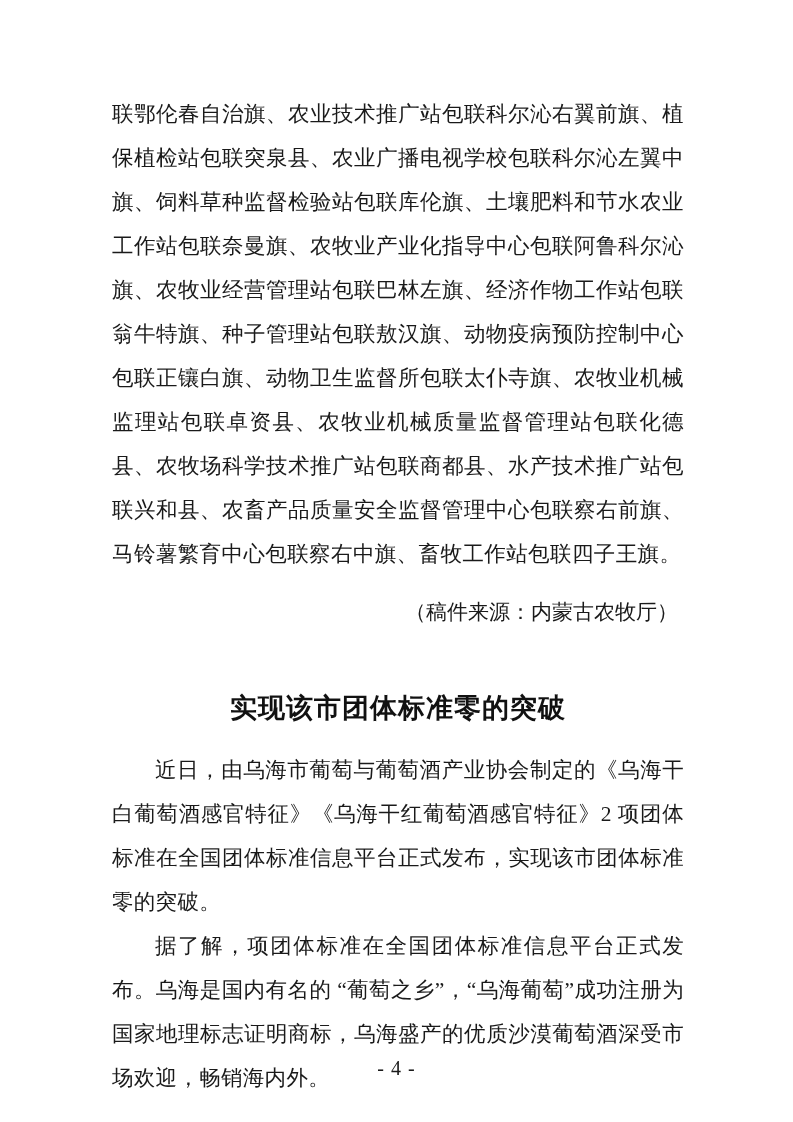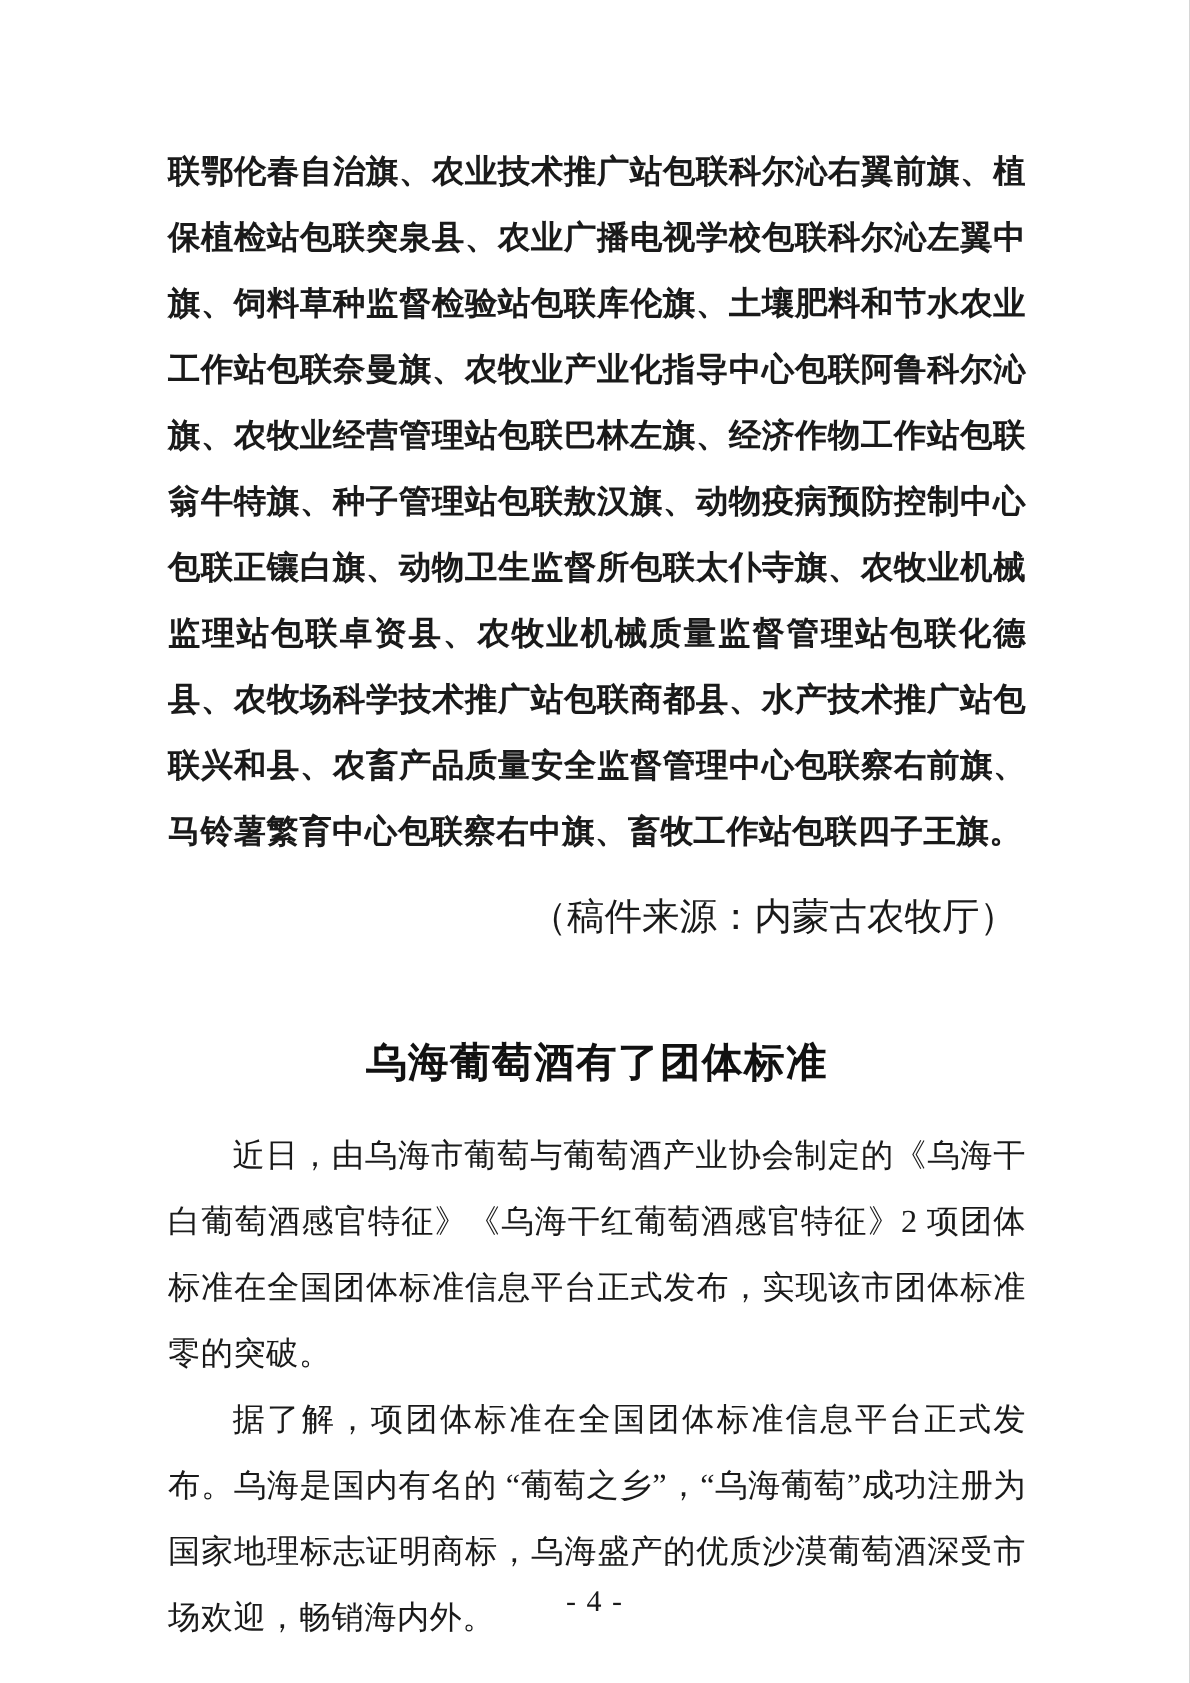--- a/index.html
+++ b/index.html
@@ -24,25 +24,24 @@
   }
   .para {
     font-family: "Liberation Serif", "DejaVu Serif", serif;
     font-size: 21.5px;
     line-height: 44px;
     color: #1a1a1a;
     text-align: justify;
     text-justify: inter-ideograph;
     letter-spacing: 0.4px;
     margin: 0;
-    font-weight: bold;
   }
   .source-line {
     font-family: "Liberation Serif", "DejaVu Serif", serif;
-    font-size: 25px;
+    font-size: 21px;
     line-height: 44px;
     color: #1a1a1a;
     text-align: right;
     margin: 14px 0 0 0;
     padding-right: 6px;
   }
   .section-title {
     font-family: "Liberation Serif", "DejaVu Serif", serif;
     font-size: 27px;
     font-weight: bold;
@@ -77,21 +76,21 @@
 </head>
 <body>
 
 <div class="page">
   <div class="content">
 
     <p class="para">联鄂伦春自治旗、农业技术推广站包联科尔沁右翼前旗、植保植检站包联突泉县、农业广播电视学校包联科尔沁左翼中旗、饲料草种监督检验站包联库伦旗、土壤肥料和节水农业工作站包联奈曼旗、农牧业产业化指导中心包联阿鲁科尔沁旗、农牧业经营管理站包联巴林左旗、经济作物工作站包联翁牛特旗、种子管理站包联敖汉旗、动物疫病预防控制中心包联正镶白旗、动物卫生监督所包联太仆寺旗、农牧业机械监理站包联卓资县、农牧业机械质量监督管理站包联化德县、农牧场科学技术推广站包联商都县、水产技术推广站包联兴和县、农畜产品质量安全监督管理中心包联察右前旗、马铃薯繁育中心包联察右中旗、畜牧工作站包联四子王旗。</p>
 
     <p class="source-line">（稿件来源：内蒙古农牧厅）</p>
 
-    <h2 class="section-title">乌海葡萄酒有了团体标准</h2>
+    <h2 class="section-title">实现该市团体标准零的突破</h2>
 
     <p class="body-para">近日，由乌海市葡萄与葡萄酒产业协会制定的《乌海干白葡萄酒感官特征》《乌海干红葡萄酒感官特征》2 项团体标准在全国团体标准信息平台正式发布，实现该市团体标准零的突破。</p>
 
     <p class="body-para">据了解，项团体标准在全国团体标准信息平台正式发布。乌海是国内有名的 “葡萄之乡”，“乌海葡萄”成功注册为国家地理标志证明商标，乌海盛产的优质沙漠葡萄酒深受市场欢迎，畅销海内外。</p>
 
   </div>
 
   <div class="page-number">- 4 -</div>
 </div>
 

